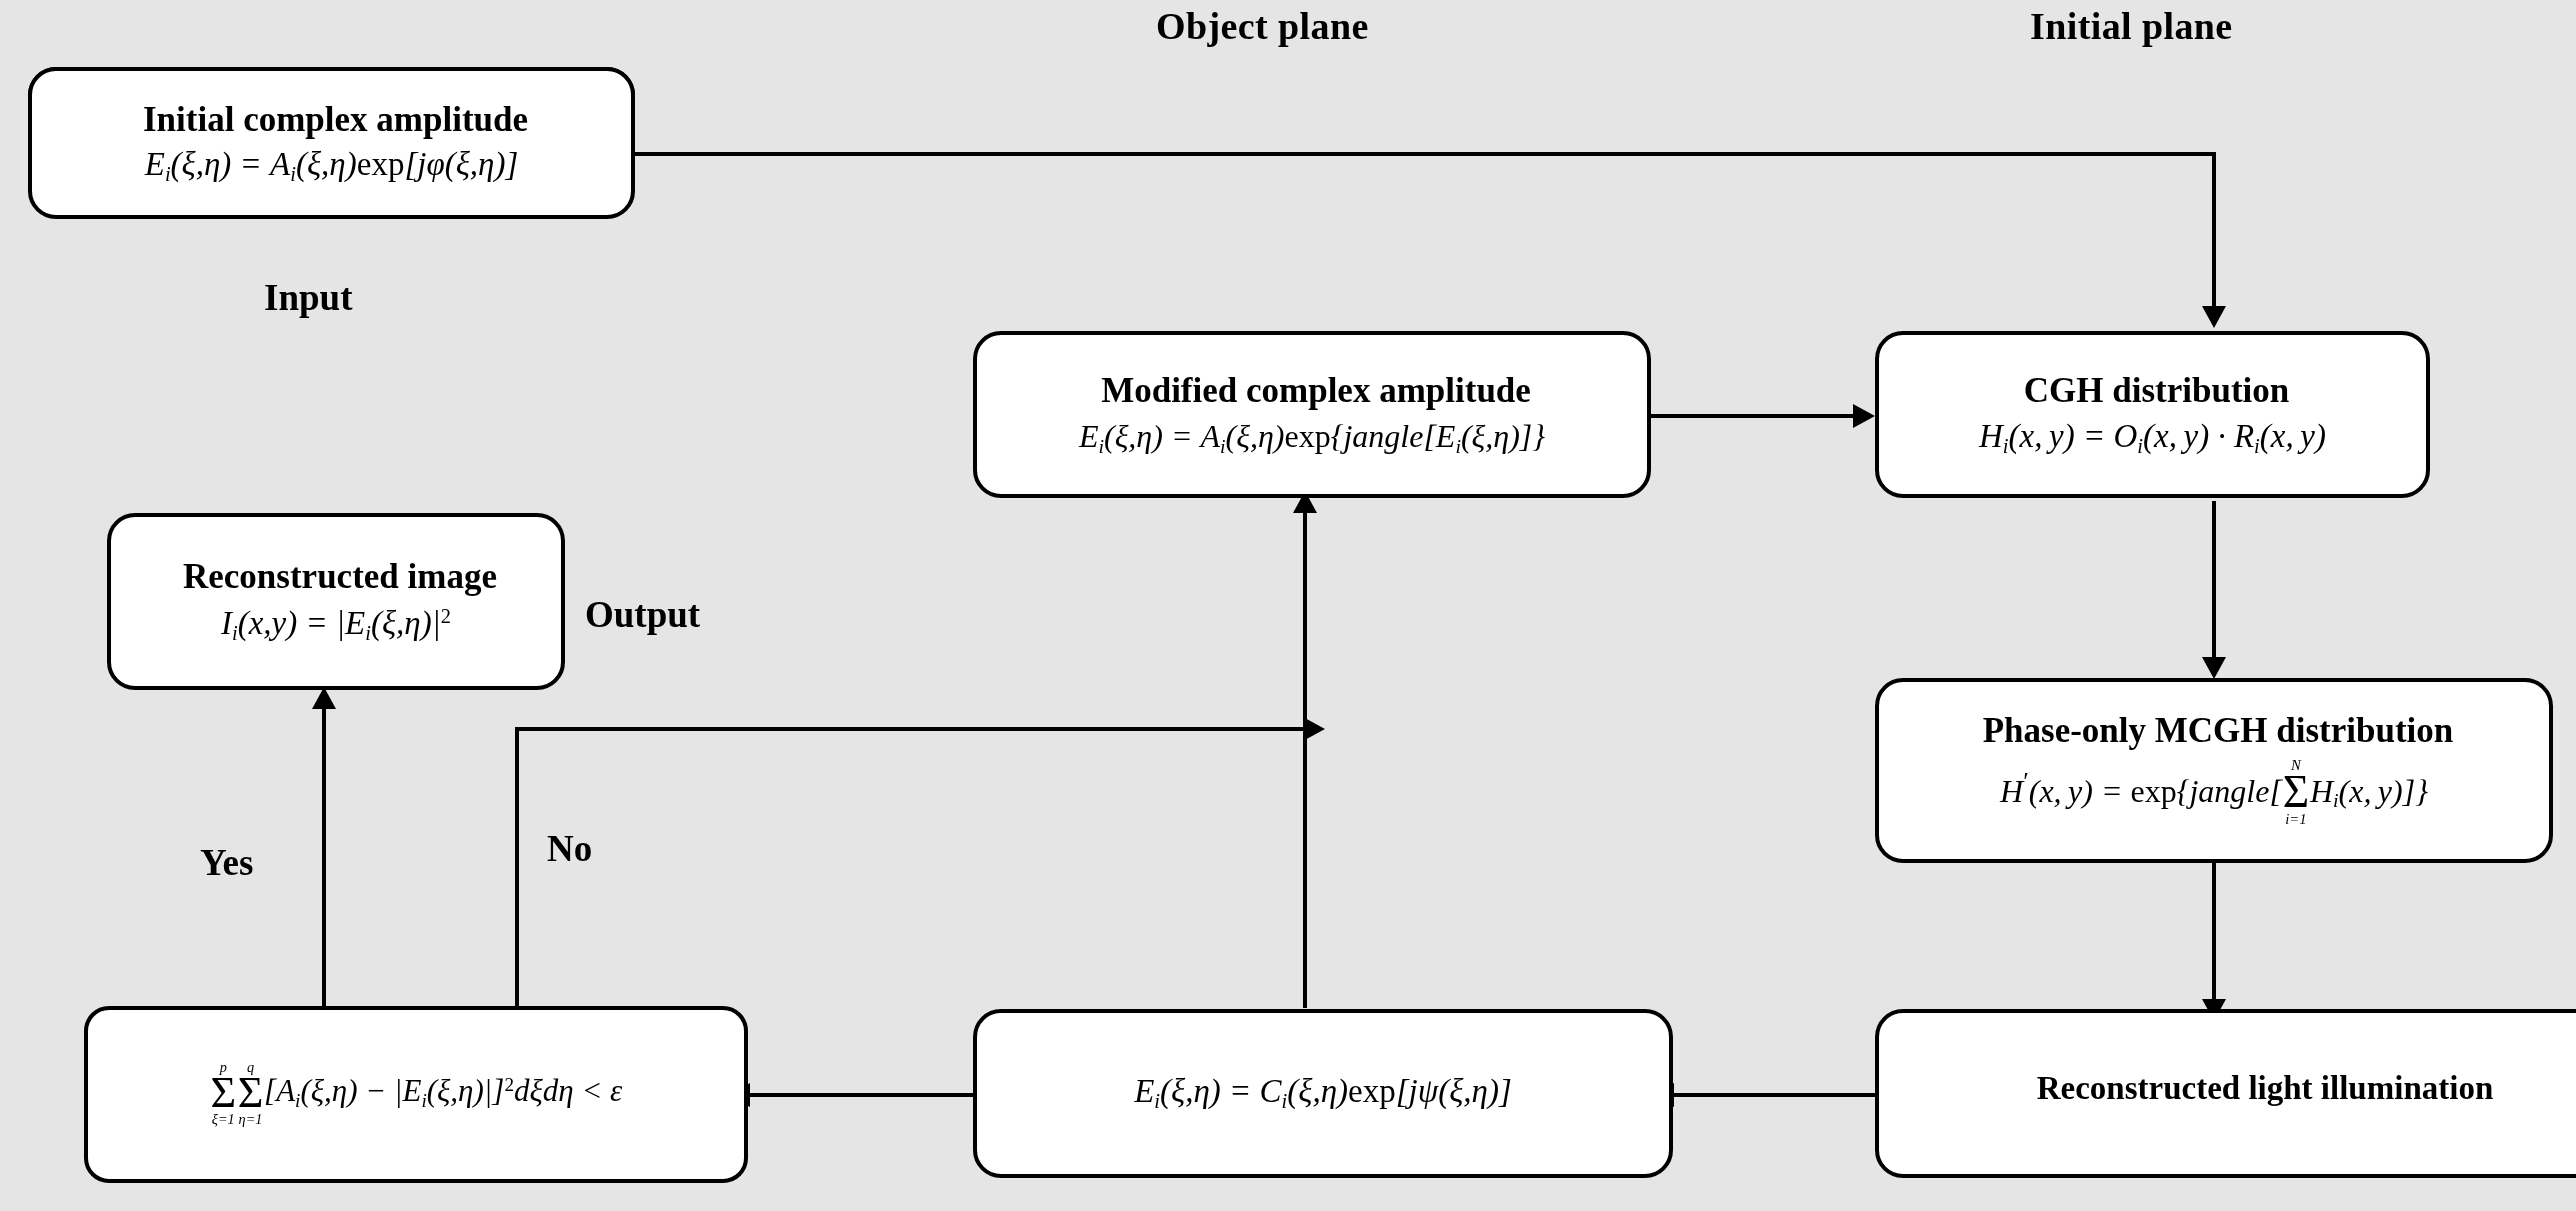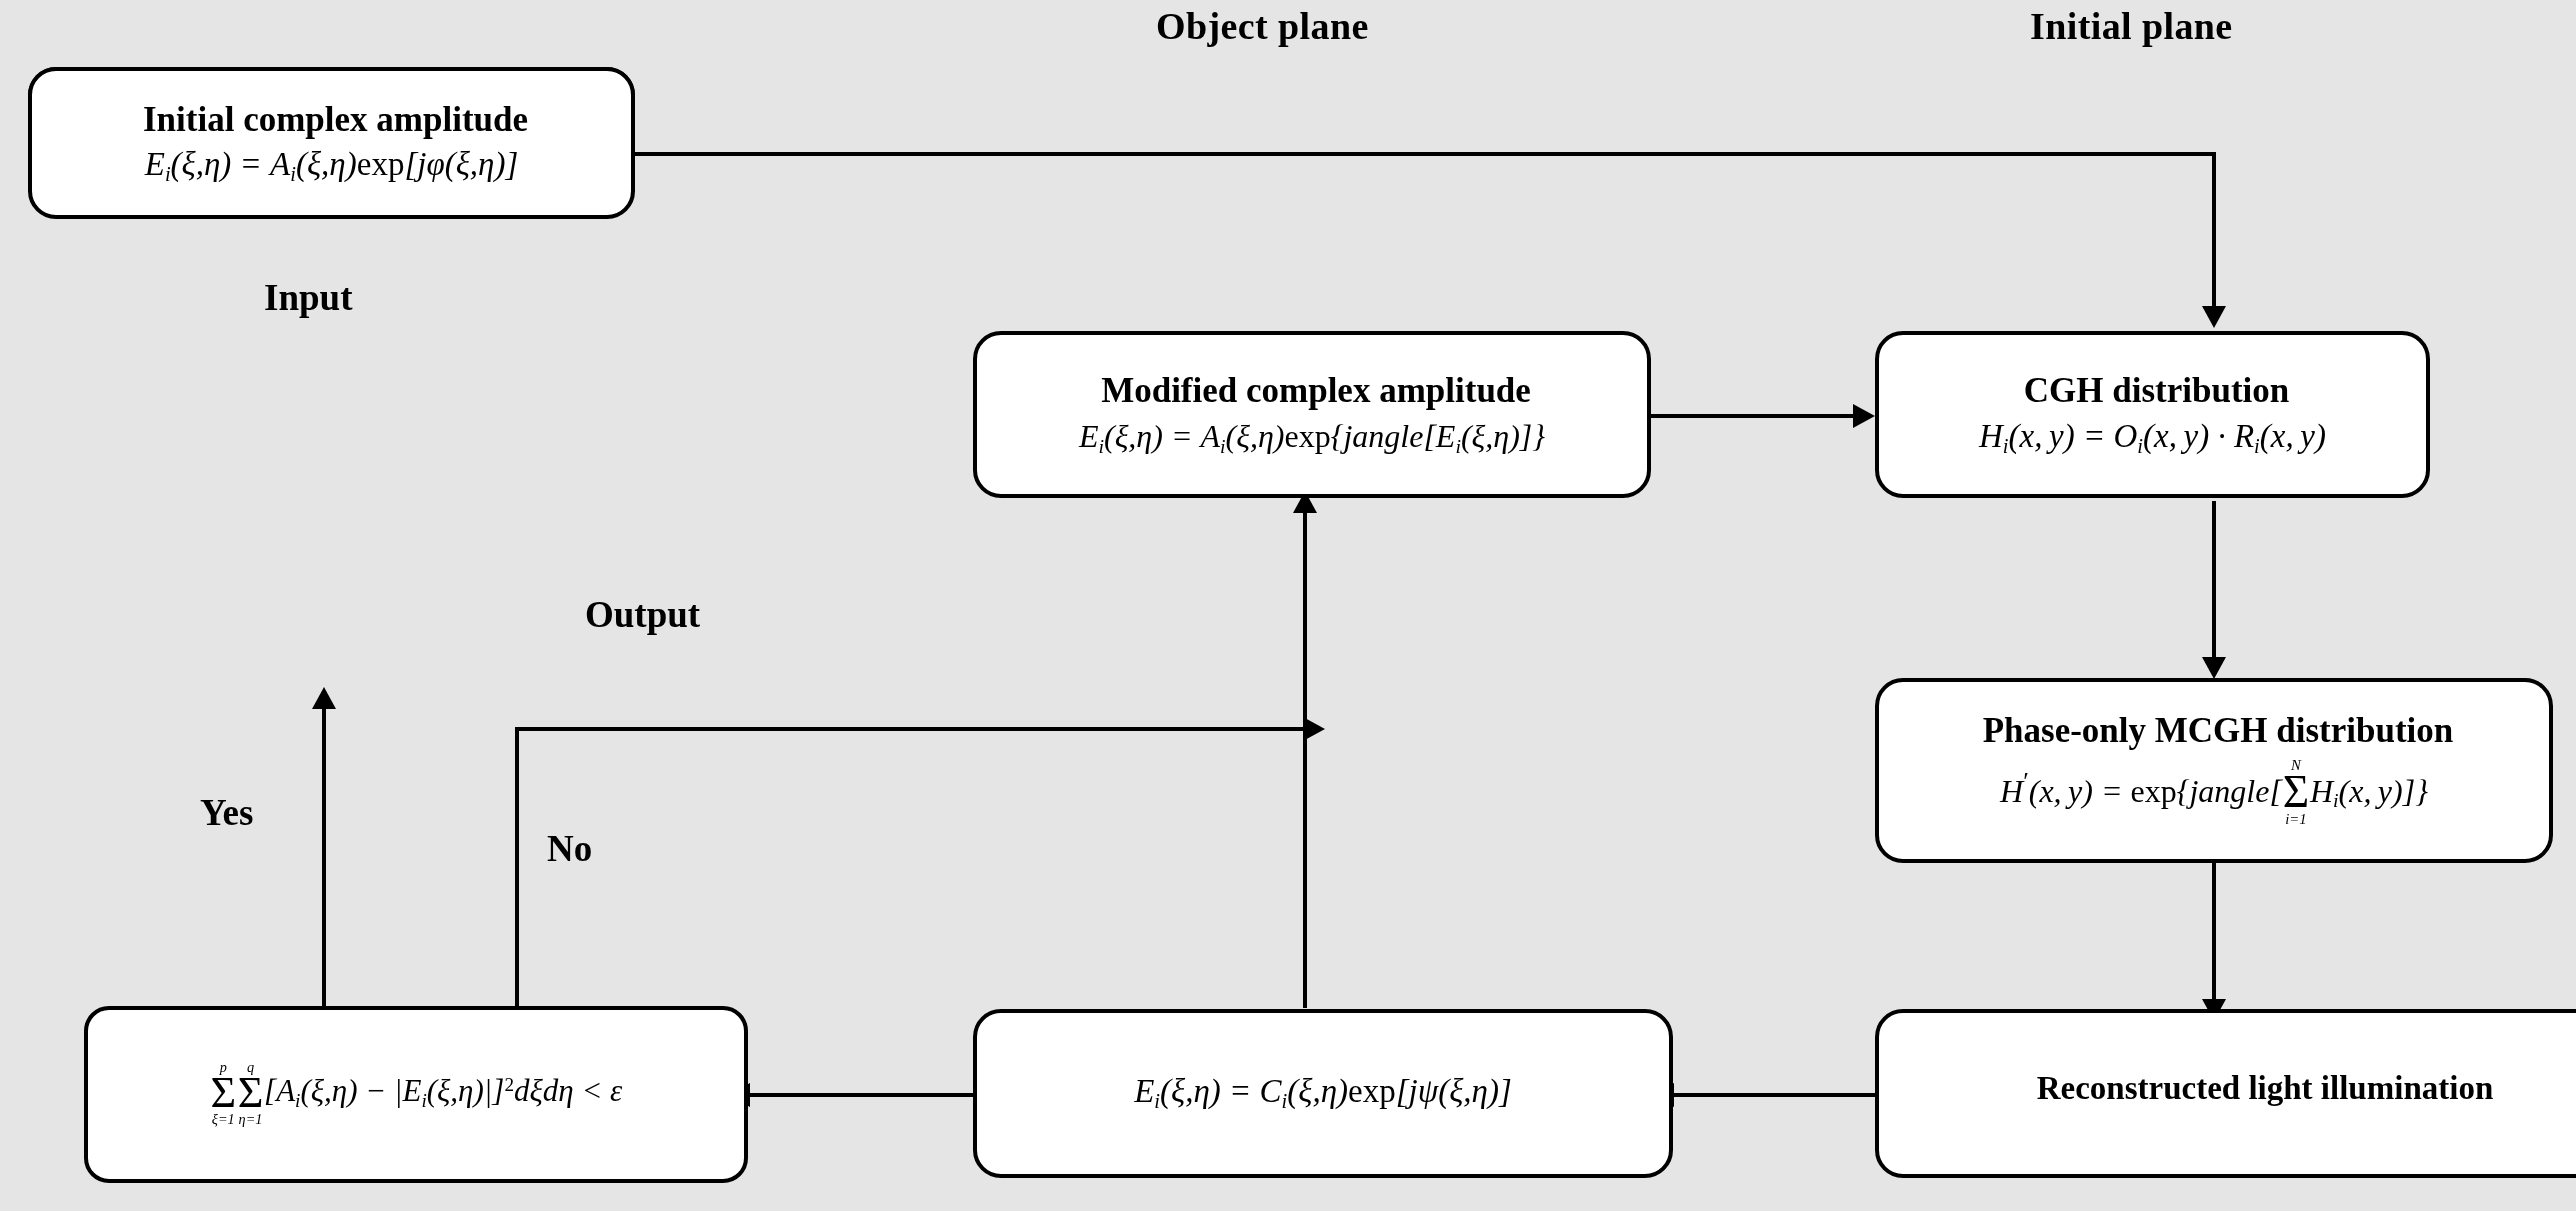--- a/index.html
+++ b/index.html
@@ -209,35 +209,41 @@
   <div class="flow-box" style="left:1875px; top:1009px; width:772px; height:169px;">
     <div class="box-title" style="font-size:33px;">Reconstructed light illumination</div>
   </div>
 
   <div class="flow-box" style="left:973px; top:1009px; width:700px; height:169px;">
     <div class="box-formula">
       <i>E</i><sub>i</sub>(<i>ξ</i>,<i>η</i>)&nbsp;=&nbsp;<i>C</i><sub>i</sub>(<i>ξ</i>,<i>η</i>)<span class="upright">exp</span>[<i>jψ</i>(<i>ξ</i>,<i>η</i>)]
     </div>
   </div>
 
+  <div class="flow-box" style="left:107px; top:513px; width:458px; height:177px;">
+    <div class="box-title">Reconstructed image</div>
+    <div class="box-formula">
+      <i>I</i><sub>i</sub>(<i>x</i>,<i>y</i>)&nbsp;=&nbsp;|<i>E</i><sub>i</sub>(<i>ξ</i>,<i>η</i>)|<sup>2</sup>
+    </div>
+  </div>
 
   <div class="side-label" style="left:585px; top:593px;">Output</div>
 
   <div class="flow-box" style="left:84px; top:1006px; width:664px; height:177px; border-radius:25px;">
     <div class="box-formula nomargin" style="font-size:31px;">
       <span class="bigsum">
           <span class="lim"><i>p</i></span>
           <span class="sym">Σ</span>
           <span class="lim"><i>ξ</i>=1</span>
         </span><span class="bigsum">
           <span class="lim"><i>q</i></span>
           <span class="sym">Σ</span>
           <span class="lim"><i>η</i>=1</span>
         </span>[<i>A</i><sub>i</sub>(<i>ξ</i>,<i>η</i>)&nbsp;−&nbsp;|<i>E</i><sub>i</sub>(<i>ξ</i>,<i>η</i>)|]<sup>2</sup><i>dξdη</i>&nbsp;&lt;&nbsp;<i>ε</i>
     </div>
   </div>
 
-  <div class="side-label" style="left:200px; top:791px;">Yes</div>
+  <div class="side-label" style="left:200px; top:841px;">Yes</div>
 
   <div class="side-label" style="left:547px; top:827px;">No</div>
 
 </div>
 
 
 </body></html>

